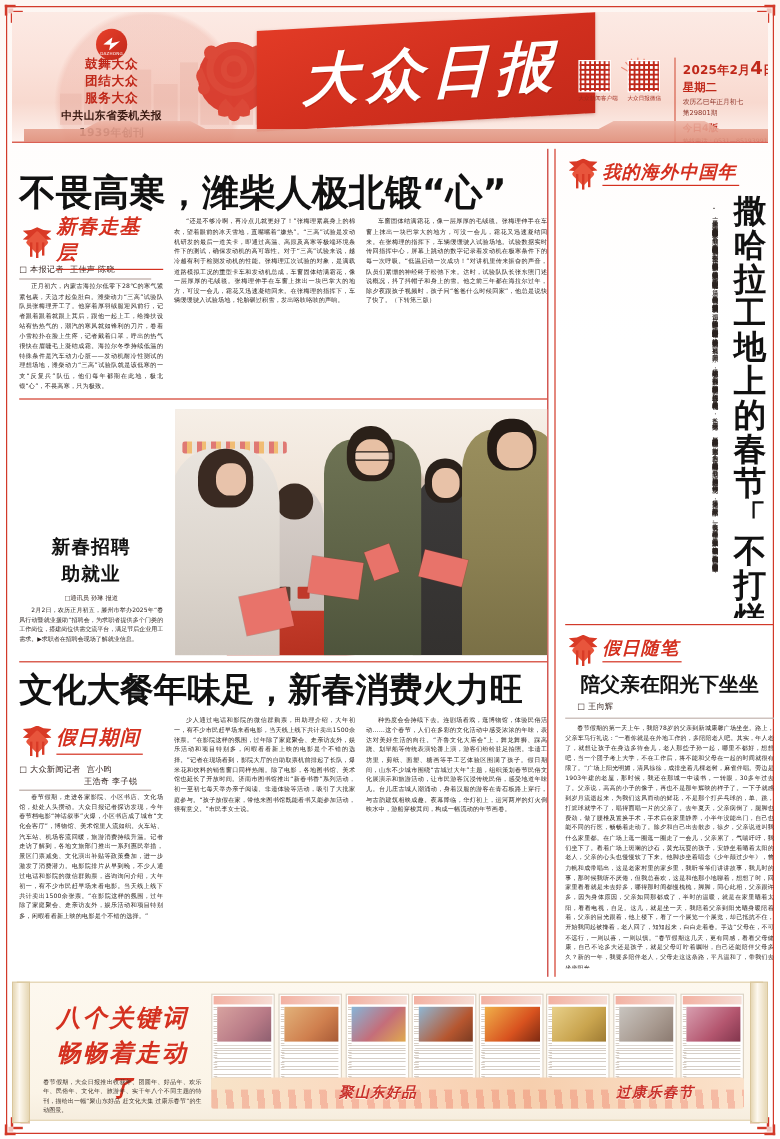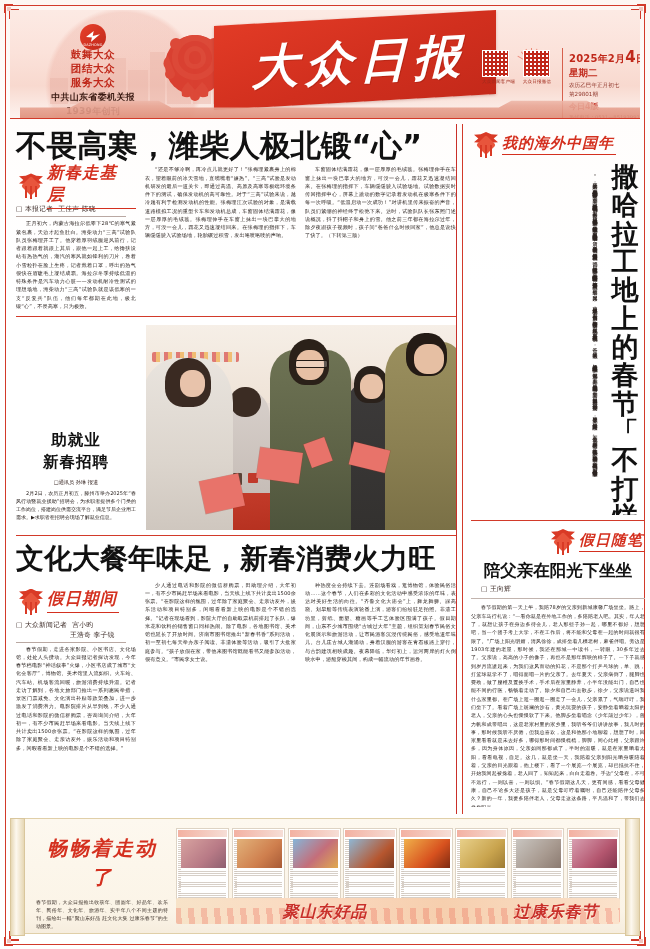--- a/index.html
+++ b/index.html
@@ -97,21 +97,21 @@
 
   .mh-scroll{
     position:absolute;left:10px;bottom:-2px;width:630px;height:26px;
     background:linear-gradient(180deg,#f5cfc4 0%,#e8a695 45%,#dd8a74 100%);
     clip-path:polygon(0 52%,8% 52%,10% 26%,22% 26%,24% 52%,76% 52%,78% 26%,90% 26%,92% 52%,100% 52%,100% 100%,0 100%);
     opacity:.9;
   }
   .mh-rule{position:absolute;left:10px;top:118px;width:630px;height:0;border-top:1.6px solid #d23a2a;}
 
   
-  .leftcol{position:absolute;left:16px;top:124px;width:440px;}
+  .leftcol{position:absolute;left:16px;top:140px;width:440px;}
   .rightcol{position:absolute;left:462px;top:124px;width:174px;height:690px;border-left:1px solid #d23a2a;padding-left:8px;}
   .vdiv{position:absolute;left:456px;top:124px;width:0;height:690px;border-left:1px solid #c9302a;}
 
   
   h1.head{
     font-family:"DejaVu Sans","Liberation Sans",sans-serif;
     font-weight:700;color:#111;margin:0;letter-spacing:0px;
   }
   .head1{font-size:30.5px;line-height:1.16;padding:4px 0 2px;}
   .head2{font-size:28px;line-height:1.16;padding:2px 0 3px;}
@@ -231,21 +231,21 @@
     background:linear-gradient(90deg,#f3b1a2,#f6ded6);}
   .th-img{position:absolute;left:8%;top:13%;right:4%;height:36%;}
   .th-lines{position:absolute;left:4%;bottom:2%;right:4%;top:52%;
     background:repeating-linear-gradient(180deg,#cfc6bd 0 .6px,transparent .6px 2.2px);opacity:.85;}
   .th-side{position:absolute;left:1px;top:10px;width:6%;bottom:2px;
     background:repeating-linear-gradient(180deg,#d8cfc6 0 .6px,transparent .6px 2px);}
   .btm-ribbon{position:absolute;left:162px;right:16px;bottom:10px;height:26px;
     background:linear-gradient(90deg,#f7e3c8,#fbd9c0 30%,#f6cfae 60%,#fbe2cb);
     border-radius:2px;overflow:hidden;}
   .rb-txt{position:absolute;top:4px;font-family:"DejaVu Serif","Liberation Serif",serif;
-    font-weight:700;font-style:italic;color:#c9302a;font-size:16px;letter-spacing:1px;
+    font-weight:700;font-style:italic;color:#c9302a;font-size:12px;letter-spacing:1px;
     text-shadow:0 1px 0 rgba(255,255,255,.6);}
   .rb1{left:24%;}
   .rb2{left:52%;margin-top:44px;}
   .rb3{left:76%;}
   .rb-wave{position:absolute;left:0;bottom:0;width:100%;height:16px;
     background:repeating-linear-gradient(85deg,rgba(231,76,60,.25) 0 6px,transparent 6px 13px);}
 
   .hrule{border:0;border-top:.8px solid #c2b4ae;margin:4px 0;}
   .hrule-red{border:0;border-top:1.1px solid #d23a2a;margin:5px 0;}
 </style>
@@ -421,22 +421,22 @@
         <div class="bodytxt">
           <p>车窗固体结满霜花，像一层厚厚的毛绒毯。张梅理伸手在车窗上抹出一块巴掌大的地方，可没一会儿，霜花又迅速凝结回来。在张梅理的指挥下，车辆缓缓驶入试验场地。试验数据实时传回指挥中心，屏幕上跳动的数字记录着发动机在极寒条件下的每一次呼吸。“低温启动一次成功！”对讲机里传来振奋的声音，队员们紧绷的神经终于松弛下来。达时，试验队队长张东照门述说概况，抖了抖帽子和身上的雪。他之前三年都在海拉尔过年，除夕夜跟孩子视频时，孩子问“爸爸什么时候回家”，他总是说快了快了。（下转第三版）</p>
         </div>
       </div>
     </div>
 
     <hr class="hrule-red">
 
     <div class="photo-row">
       <div class="cap-side">
+        <div class="cap-title">新春招聘</div>
         <div class="cap-title">助就业</div>
-        <div class="cap-title">新春招聘</div>
         <div class="cap-byline">□通讯员 孙琳 报道</div>
         <div class="cap-body">
           <p>2月2日，农历正月初五，滕州市举办2025年“春风行动暨就业援助”招聘会，为求职者提供多个门类的工作岗位，搭建岗位供需交流平台，满足节后企业用工需求。▶求职者在招聘会现场了解就业信息。</p>
         </div>
       </div>
 
       <div class="photo">
         <div class="tent"></div>
         <div class="banner-strip"></div>
         <div class="blurcrowd"></div>
@@ -536,21 +536,21 @@
             <div>「</div>
             <div>不</div>
             <div>打</div>
             <div>烊</div>
           </div>
       </div>
     </div>
 
     <hr class="hrule-red">
 
-    <div class="badge" style="justify-content:flex-end;">
+    <div class="badge" style="justify-content:flex-start;">
       <div class="knot">
         <div class="k1"></div>
           <div class="k2"></div>
           <div class="k3"></div>
           <div class="k4"></div>
           <div class="k5"></div>
       </div>
       <div class="badge-label small">假日随笔</div>
     </div>
 
@@ -563,20 +563,21 @@
       <p>春节假期的第一天上午，我陪78岁的父亲到新城康馨广场坐坐。路上，父亲车马行礼说：“一看你就是在外地工作的，多陪陪老人吧。其实，年人老了，就想让孩子在身边多待会儿，老人那些子孙一起，哪里不都好，想想吧，当一个团子考上大学，不在工作后，将不能和父母在一起的时间就很有限了。”广场上阳光明媚，清风徐徐，成排坐着几棵老树，麻雀伴唱。旁边是1903年建的老屋，那时候，我还在那城一中读书，一转眼，30多年过去了。父亲说，高高的小子的像子，再也不是那年辉映的样子了。一下子就感到岁月流逝起来，为我们这风而动的鲜花，不是那个打乒乓球的，单、跳，打篮球就学不了，唱得面唱一片的父亲了。去年夏天，父亲病倒了，腿脚也费劲，做了腰椎及置换手术，手术后在家里静养，小半年没能出门，自己也能不同的行医，畅畅着走动了。除夕和自己出去散步，徐夕，父亲说道叫我什么家里都。在广场上逛一圈逛一圈走了一会儿，父亲累了，气喘吁吁，我们坐下了。看着广场上斑斓的沙石，黄光玩耍的孩子，安静坐着晒着太阳的老人，父亲的心头也慢慢软了下来。他脚步坐着唱念《少年颠过少年》，曾力帆和成带唱出，这是老家村里的家乡里，我听爷爷们讲讲故事，我儿时的事，那时候我听不厌倦，但我总喜欢，这是和他那小地聊着，想想了时，回家里看看就是未去好多，哪得那时间都慢梳梳，脚脚，同心此相，父亲跟许多，因为身体原因，父亲如同那都成了，半时的温暖，就是在家里晒着太阳，看看电视，自足。这几，就是坐一天，我陪着父亲到阳光晒身暖陪着着，父亲的目光跟着，他上楼下，看了一个展览一个展览，却已抵抗不住，开始我同起被搀着，老人回了，知知起来，白白走着卷。手边“父母在，不可不远行，一则以喜，一则以惧。”春节假期这几天，更有同感，看看父母健康，自己不论多大还是孩子，就是父母叮咛着嘱咐，自己还能陪伴父母多久？新的一年，我要多陪伴老人，父母走这这条路，平凡温和了，带我们去坐坐阳光。</p>
     </div>
   </div>
 
   <div class="btm">
     <div class="btm-frame"></div>
     <div class="scroll-end se-l"></div>
     <div class="scroll-end se-r"></div>
 
     <div class="btm-title">
+      <div class="t">八个关键词</div>
       <div class="t">畅畅着走动了</div>
     </div>
     <div class="btm-desc">春节假期，大众日报推出收获年、团圆年、好品年、欢乐年、民俗年、文化年、旅游年、实干年八个不同主题的特刊，描绘出一幅“聚山东好品 赶文化大集 过康乐春节”的生动图景。</div>
 
     <div class="thumbs">
       <div class="thumb">
         <div class="th-tag"></div>
         <div class="th-side"></div>
         <div class="th-img" style="background:linear-gradient(135deg,#d8a3a0,#b87a86 60%,#8e5f70);"></div>
         <div class="th-lines"></div>

